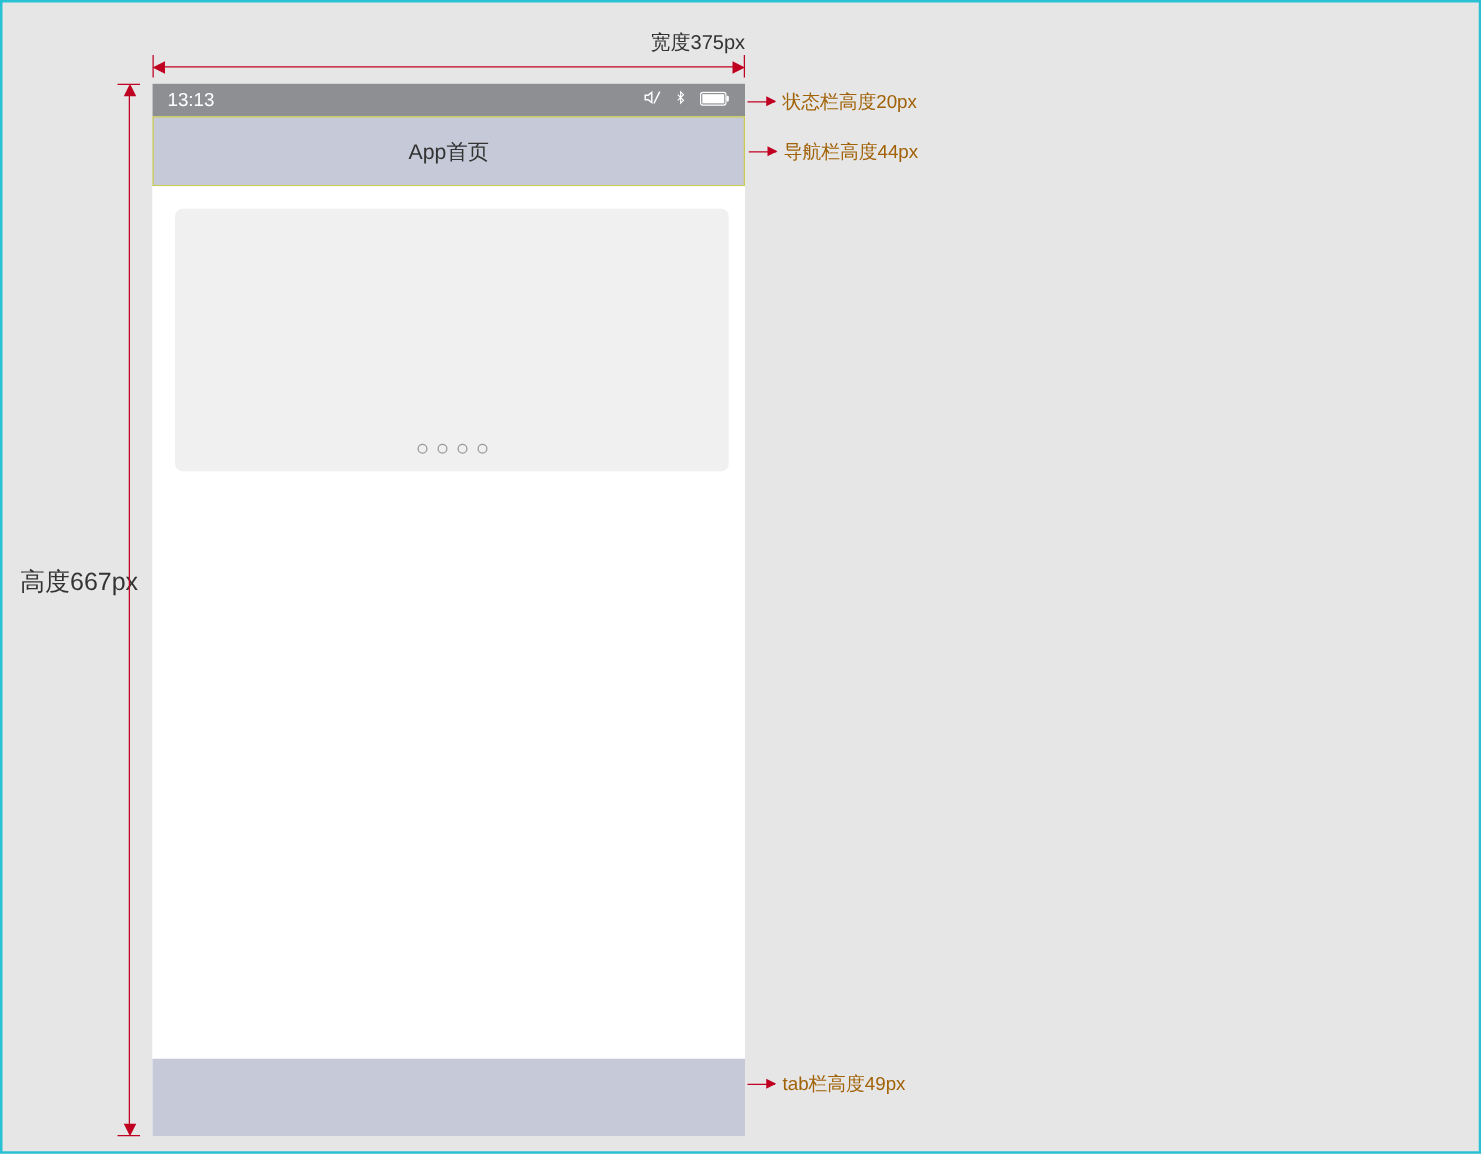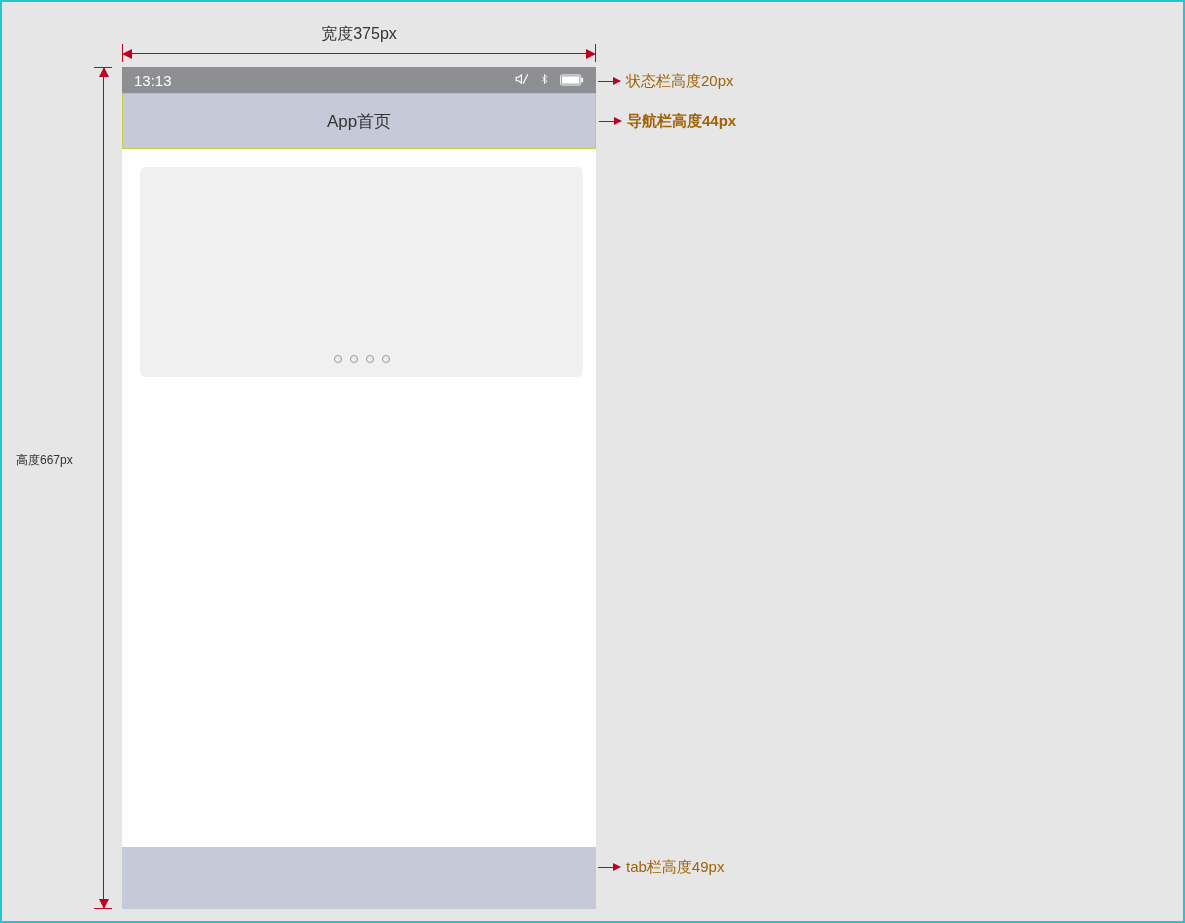--- a/index.html
+++ b/index.html
@@ -75,38 +75,38 @@
       height: 62px;
       background: #c6c9d7;
     }
 
     
     .dim-width {
       position: absolute;
       left: 120px;
       top: 22px;
       width: 474px;
-      text-align: center;
+      text-align: right;
       font-size: 16px;
       color: #333;
     }
     .dim-width-line {
       position: absolute;
       left: 120px;
       top: 46px;
       width: 474px;
       height: 18px;
     }
 
     
     .dim-height {
       position: absolute;
       left: 14px;
       top: 450px;
-      font-size: 12px;
+      font-size: 20px;
       color: #333;
     }
     .dim-height-line {
       position: absolute;
       left: 96px;
       top: 65px;
       width: 18px;
       height: 842px;
     }
 
@@ -180,21 +180,21 @@
   <div class="red-line-v" style="top:4px; bottom:4px; left:5px;"></div>
   <div class="arrowhead-u" style="top:0; left:0.5px;"></div>
   <div class="arrowhead-d" style="bottom:0; left:0.5px;"></div>
   <div class="tick-h" style="bottom:0; left:-4px;"></div>
 </div>
 
 <div class="callout" style="left:596px; top:70px;">
   <div class="line" style="width:22px;"></div>
   <span>状态栏高度20px</span>
 </div>
-<div class="callout" style="left:597px; top:110px;font-weight:bold;">
+<div class="callout" style="left:597px; top:110px;">
   <div class="line" style="width:22px;"></div>
   <span>导航栏高度44px</span>
 </div>
 <div class="callout" style="left:596px; top:856px;">
   <div class="line" style="width:22px;"></div>
   <span>tab栏高度49px</span>
 </div>
 
 <div class="stage">
   <div class="phone">

